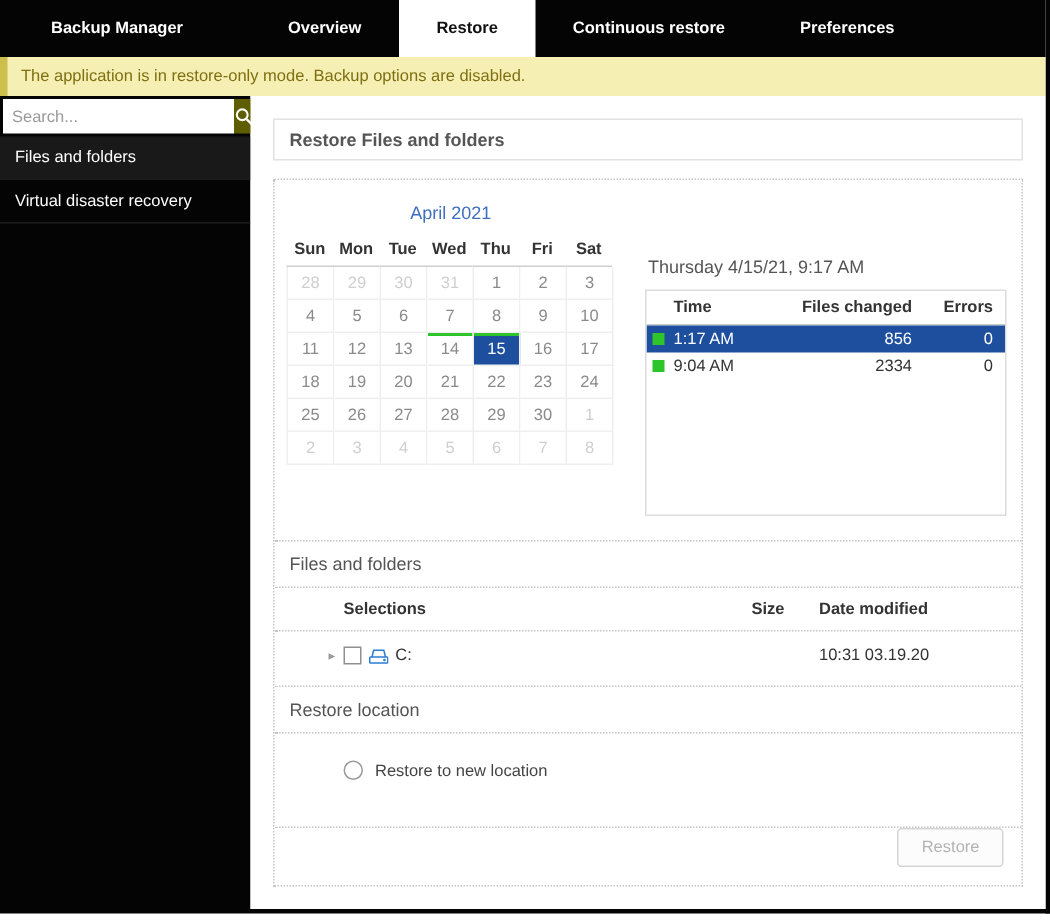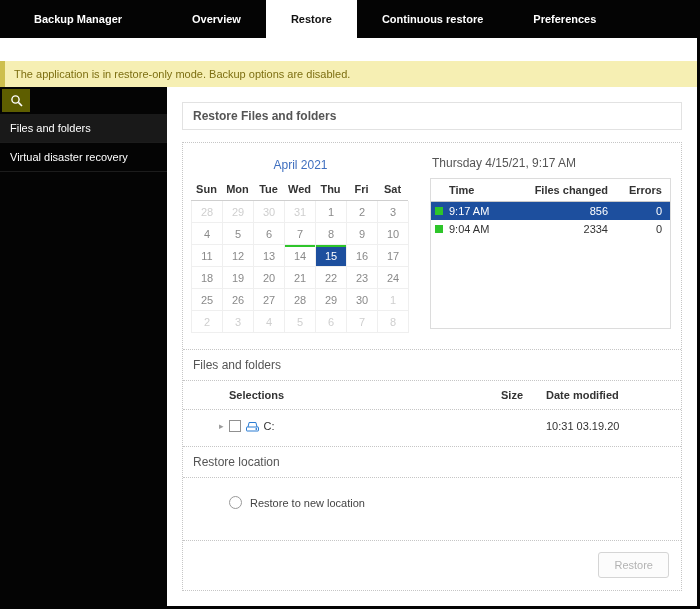--- a/index.html
+++ b/index.html
@@ -8,21 +8,21 @@
   .window { width:700px; height:609px; display:flex; flex-direction:column; border-right:3px solid #040404; border-bottom:3px solid #040404; background:#fff; }
 
   
   .topbar { flex:0 0 38px; height:38px; background:#040404; display:flex; align-items:stretch; }
   .app-title { width:167px; flex:0 0 167px; color:#fff; font-size:11px; font-weight:bold; display:flex; align-items:center; padding-left:34px; }
   .tabs { display:flex; align-items:stretch; }
   .tab { color:#fff; font-size:11px; font-weight:bold; display:flex; align-items:center; padding:0 25px; cursor:pointer; }
   .tab.active { background:#fff; color:#111; }
 
   
-  .banner { flex:0 0 26px; background:#f6efb3; color:#7d6f12; font-size:11px; display:flex; align-items:center; padding-left:9px; border-left:5px solid #cdbf4e;margin-top:23px; }
+  .banner { flex:0 0 26px; background:#f6efb3; color:#7d6f12; font-size:11px; display:flex; align-items:center; padding-left:9px; border-left:5px solid #cdbf4e; }
 
   
   .body { flex:1; display:flex; min-height:0; }
   .sidebar { width:167px; flex:0 0 167px; background:#040404; display:flex; flex-direction:column; }
   .search-row { display:flex; padding:2px; }
   .search-input { flex:1; height:23px; border:none; font-size:11px; padding:0 6px; font-family:inherit; color:#333; outline:none; }
   .search-input::placeholder { color:#9a9a9a; }
   .search-btn { width:28px; height:23px; background:#5e5e00; border:none; display:flex; align-items:center; justify-content:center; cursor:pointer; }
   .side-item { color:#fff; font-size:11px; padding:8px 10px; border-bottom:1px solid #1c1c1c; cursor:pointer; }
   .side-item.active { background:#191919; }
@@ -40,21 +40,21 @@
   .cal-month { color:#3f6fbf; font-size:12px; text-align:center; padding:3px 0 9px; cursor:pointer; }
   .cal-head { display:grid; grid-template-columns:repeat(7,31px); }
   .cal-wd { font-size:11px; font-weight:bold; color:#333; text-align:center; padding:2px 0 5px; border-bottom:1px solid #cfcfcf; }
   .cal-grid { display:grid; grid-template-columns:repeat(7,31px); border-left:1px solid #efefef; }
   .cal-day { height:22px; font-size:11px; color:#8a8a8a; display:flex; align-items:center; justify-content:center; border-right:1px solid #efefef; border-bottom:1px solid #efefef; cursor:pointer; background:#fff; }
   .cal-day.muted { color:#cfcfcf; }
   .cal-day.green { box-shadow: inset 0 2px 0 #2ec52a; }
   .cal-day.selected { background:#1d4f9e; color:#fff; }
 
   
-  .sessions { flex:1; margin-left:20px; min-width:0; }
+  .sessions { flex:1; margin-left:20px; min-width:0;margin-top:38px; }
   .sessions-title { font-size:12px; color:#555; margin:1px 0 8px 2px; }
   .sessions-box { border:1px solid #dcdcdc; height:151px; overflow:hidden; }
   .sess-head { display:grid; grid-template-columns:14px 1fr 90px 54px; font-size:11px; font-weight:bold; color:#333; padding:5px 8px 5px 4px; border-bottom:1px solid #c9c9c9; align-items:center; }
   .sess-col.c1, .sess-col.c2 { text-align:right; }
   .sess-row { display:grid; grid-template-columns:14px 1fr 90px 54px; align-items:center; font-size:11px; color:#333; padding:3px 8px 3px 4px; cursor:pointer; }
   .sess-row.selected { background:#1d4f9e; color:#fff; }
   .green-sq { width:8px; height:8px; background:#2ec52a; }
   .sess-num { text-align:right; }
 
   
@@ -94,20 +94,21 @@
         <div class="tab">Preferences</div>
       </nav>
   </header>
 
   <div class="banner">The application is in restore-only mode. Backup options are disabled.</div>
 
   <div class="body">
 
     <aside class="sidebar">
       <div class="search-row">
+        <input class="search-input" type="text" placeholder="Search..." style="">
         <button class="search-btn">
           <span style="display:inline-flex;">
             <svg width="13" height="13" viewBox="0 0 13 13">
                 <circle cx="5.5" cy="5.5" r="3.6" fill="none" stroke="#fff" stroke-width="1.4"></circle>
                 <line x1="8.4" y1="8.4" x2="12" y2="12" stroke="#fff" stroke-width="1.6"></line>
               </svg>
           </span>
         </button>
       </div>
       <nav class="side-items">
@@ -184,21 +185,21 @@
               <div class="sessions-box">
                 <div class="sess-head">
                     <span></span>
                     <span class="sess-col c0">Time</span>
                     <span class="sess-col c1">Files changed</span>
                     <span class="sess-col c2">Errors</span>
                   </div>
                 <div class="sess-body">
                     <div class="sess-row selected">
                       <span class="green-sq"></span>
-                      <span class="sess-time">9:17 AM</span>
+                      <span class="sess-time">1:17 AM</span>
                       <span class="sess-num">856</span>
                       <span class="sess-num">0</span>
                     </div>
                     <div class="sess-row">
                       <span class="green-sq"></span>
                       <span class="sess-time">9:04 AM</span>
                       <span class="sess-num">2334</span>
                       <span class="sess-num">0</span>
                     </div>
                   </div>

